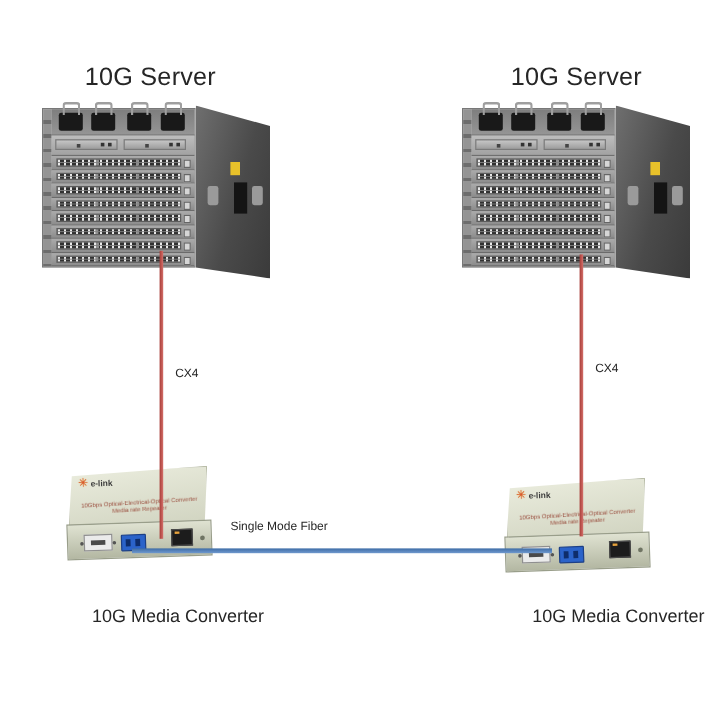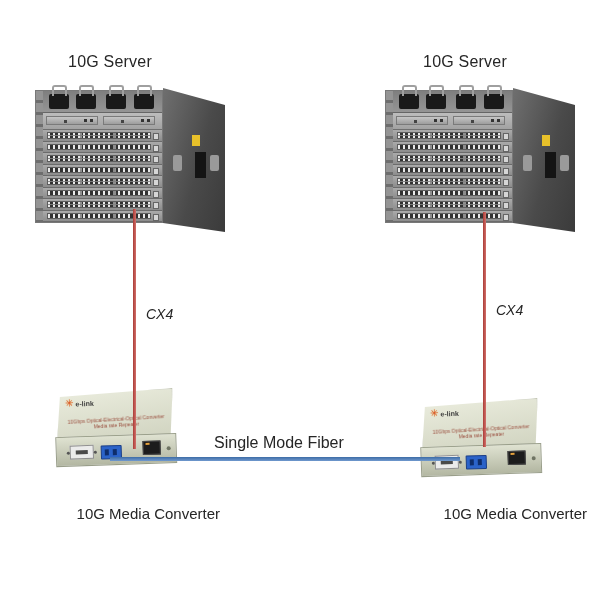--- a/index.html
+++ b/index.html
@@ -2,23 +2,23 @@
 <html><head>
 <meta charset="utf-8">
 <style>
   html,body{margin:0;padding:0;background:#fff;}
   .canvas{
     position:relative;width:600px;height:600px;background:#ffffff;
     font-family:"Liberation Sans", sans-serif;overflow:hidden;
   }
   
   .lbl{position:absolute;color:#262626;}
-  .lbl-server{font-size:16px;width:140px;text-align:center;top:53px;letter-spacing:.2px;}
-  .lbl-cx4{font-size:14px;font-style:italic;}
-  .lbl-fiber{font-size:16px;top:434px;left:214px;}
+  .lbl-server{font-size:21px;width:140px;text-align:right;top:53px;letter-spacing:.2px;}
+  .lbl-cx4{font-size:10px;}
+  .lbl-fiber{font-size:10px;top:434px;left:192px;}
   .lbl-media{font-size:15px;width:160px;text-align:right;top:505px;}
 
   
   .server{position:absolute;width:190px;height:157px;}
   .srv-front{
     position:absolute;left:0;top:7px;width:128px;height:133px;
     background:linear-gradient(180deg,#cdcdcd,#9c9c9c);
     border:1px solid #787878;box-sizing:border-box;
   }
   .srv-rail{

